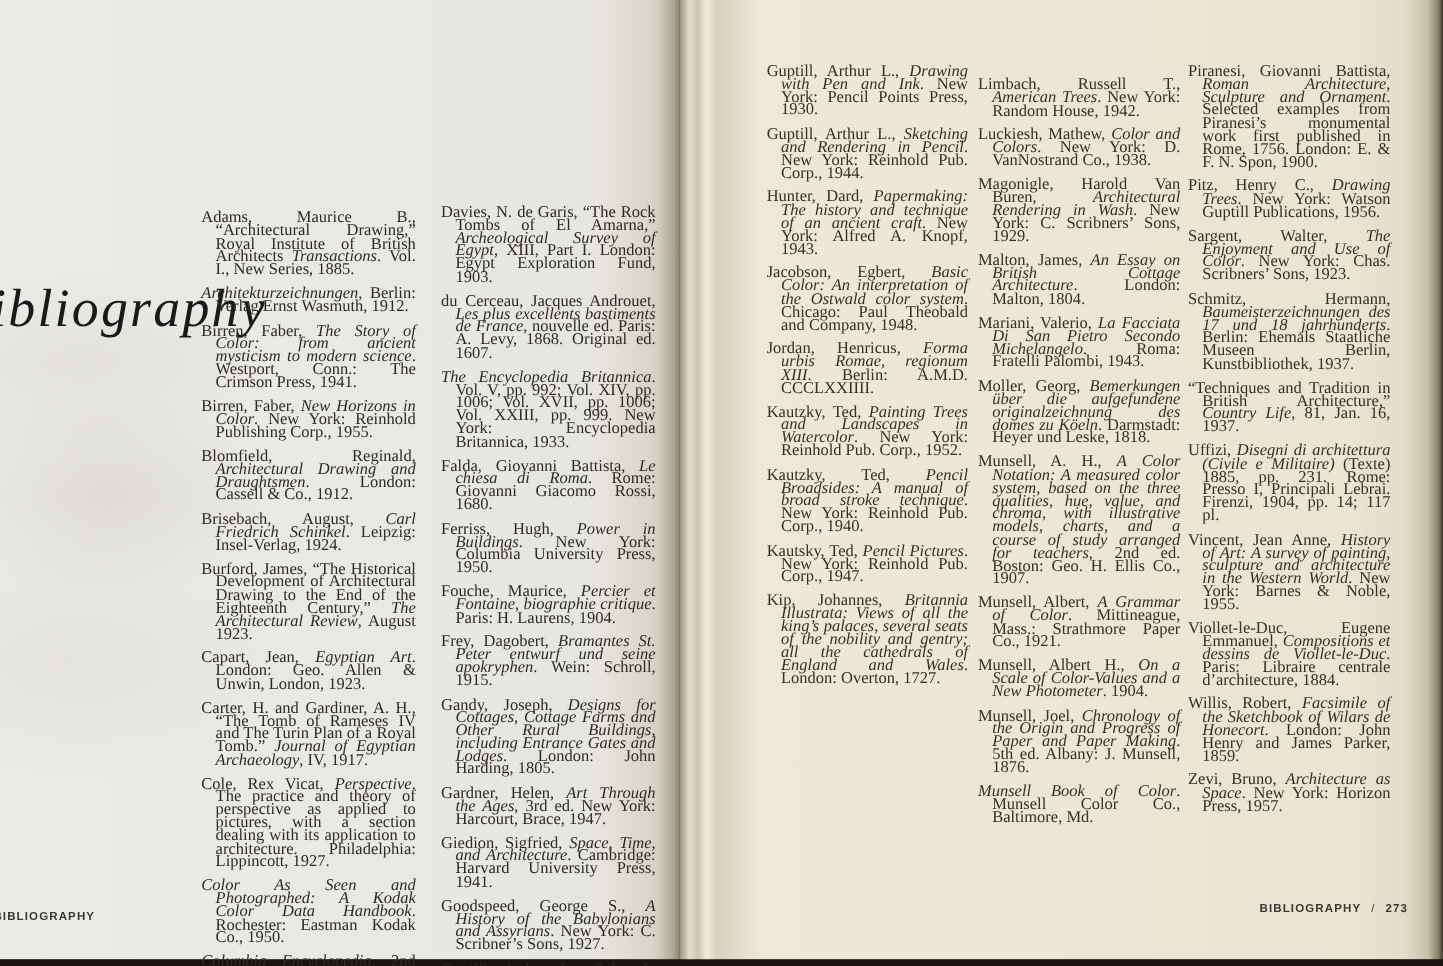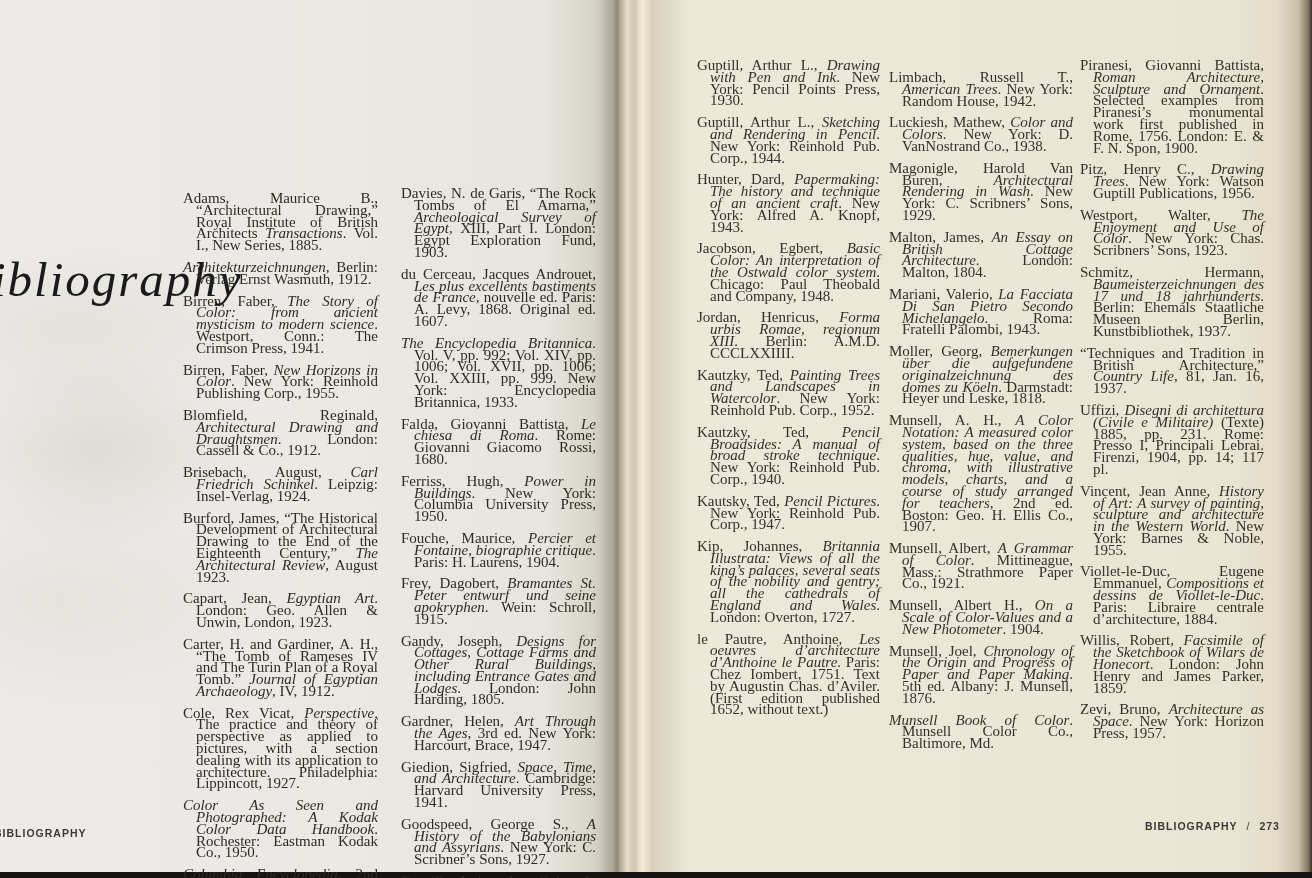--- a/index.html
+++ b/index.html
@@ -80,21 +80,21 @@
   <h1 class="page-title">Bibliography</h1>
   <div class="col col-l1">
       <p class="entry"><span>Adams, Maurice B., “Architectural Drawing,” Royal Institute of British Architects </span><span class="it">Transactions</span><span>. Vol. I., New Series, 1885.</span></p>
       <p class="entry"><span class="it">Architekturzeichnungen</span><span>, Berlin: Verlag Ernst Wasmuth, 1912.</span></p>
       <p class="entry"><span>Birren, Faber, </span><span class="it">The Story of Color: from ancient mysticism to modern science</span><span>. Westport, Conn.: The Crimson Press, 1941.</span></p>
       <p class="entry"><span>Birren, Faber, </span><span class="it">New Horizons in Color</span><span>. New York: Reinhold Publishing Corp., 1955.</span></p>
       <p class="entry"><span>Blomfield, Reginald, </span><span class="it">Architectural Drawing and Draughtsmen</span><span>. London: Cassell &amp; Co., 1912.</span></p>
       <p class="entry"><span>Brisebach, August, </span><span class="it">Carl Friedrich Schinkel</span><span>. Leipzig: Insel-Verlag, 1924.</span></p>
       <p class="entry"><span>Burford, James, “The Historical Development of Architectural Drawing to the End of the Eighteenth Century,” </span><span class="it">The Architectural Review</span><span>, August 1923.</span></p>
       <p class="entry"><span>Capart, Jean, </span><span class="it">Egyptian Art</span><span>. London: Geo. Allen &amp; Unwin, London, 1923.</span></p>
-      <p class="entry"><span>Carter, H. and Gardiner, A. H., “The Tomb of Rameses IV and The Turin Plan of a Royal Tomb.” </span><span class="it">Journal of Egyptian Archaeology</span><span>, IV, 1912.</span></p>
+      <p class="entry"><span>Carter, H. and Gardiner, A. H., “The Tomb of Rameses IV and The Turin Plan of a Royal Tomb.” </span><span class="it">Journal of Egyptian Archaeology</span><span>, IV, 1917.</span></p>
       <p class="entry"><span>Cole, Rex Vicat, </span><span class="it">Perspective</span><span>. The practice and theory of perspective as applied to pictures, with a section dealing with its application to architecture. Philadelphia: Lippincott, 1927.</span></p>
       <p class="entry"><span class="it">Color As Seen and Photographed: A Kodak Color Data Handbook</span><span>. Rochester: Eastman Kodak Co., 1950.</span></p>
       <p class="entry"><span class="it">Columbia Encyclopedia</span><span>, 2nd Edition. Ed. William Bridgewater and Elizabeth J. Sherwood. New York: Columbia University Press, 1950.</span></p>
     </div>
   <div class="col col-l2">
       <p class="entry"><span>Davies, N. de Garis, “The Rock Tombs of El Amarna,” </span><span class="it">Archeological Survey of Egypt</span><span>, XIII, Part I. London: Egypt Exploration Fund, 1903.</span></p>
       <p class="entry"><span>du Cerceau, Jacques Androuet, </span><span class="it">Les plus excellents bastiments de France</span><span>, nouvelle ed. Paris: A. Levy, 1868. Original ed. 1607.</span></p>
       <p class="entry"><span class="it">The Encyclopedia Britannica</span><span>. Vol. V, pp. 992; Vol. XIV, pp. 1006; Vol. XVII, pp. 1006; Vol. XXIII, pp. 999. New York: Encyclopedia Britannica, 1933.</span></p>
       <p class="entry"><span>Falda, Giovanni Battista, </span><span class="it">Le chiesa di Roma</span><span>. Rome: Giovanni Giacomo Rossi, 1680.</span></p>
       <p class="entry"><span>Ferriss, Hugh, </span><span class="it">Power in Buildings</span><span>. New York: Columbia University Press, 1950.</span></p>
@@ -113,39 +113,38 @@
   <div class="col col-r1">
       <p class="entry"><span>Guptill, Arthur L., </span><span class="it">Drawing with Pen and Ink</span><span>. New York: Pencil Points Press, 1930.</span></p>
       <p class="entry"><span>Guptill, Arthur L., </span><span class="it">Sketching and Rendering in Pencil</span><span>. New York: Reinhold Pub. Corp., 1944.</span></p>
       <p class="entry"><span>Hunter, Dard, </span><span class="it">Papermaking: The history and technique of an ancient craft</span><span>. New York: Alfred A. Knopf, 1943.</span></p>
       <p class="entry"><span>Jacobson, Egbert, </span><span class="it">Basic Color: An interpretation of the Ostwald color system</span><span>. Chicago: Paul Theobald and Company, 1948.</span></p>
       <p class="entry"><span>Jordan, Henricus, </span><span class="it">Forma urbis Romae, regionum XIII</span><span>. Berlin: A.M.D. CCCLXXIIII.</span></p>
       <p class="entry"><span>Kautzky, Ted, </span><span class="it">Painting Trees and Landscapes in Watercolor</span><span>. New York: Reinhold Pub. Corp., 1952.</span></p>
       <p class="entry"><span>Kautzky, Ted, </span><span class="it">Pencil Broadsides: A manual of broad stroke technique</span><span>. New York: Reinhold Pub. Corp., 1940.</span></p>
       <p class="entry"><span>Kautsky, Ted, </span><span class="it">Pencil Pictures</span><span>. New York: Reinhold Pub. Corp., 1947.</span></p>
       <p class="entry"><span>Kip, Johannes, </span><span class="it">Britannia Illustrata: Views of all the king’s palaces, several seats of the nobility and gentry; all the cathedrals of England and Wales</span><span>. London: Overton, 1727.</span></p>
-      <p class="entry"><span>le Pautre, Anthoine, </span><span class="it">Les oeuvres d’architecture d’Anthoine le Pautre</span><span>. Paris: Chez Iombert, 1751. Text by Augustin Chas. d’Aviler. (First edition published 1652, without text.)</span></p>
     </div>
   <div class="col col-r2">
       <p class="entry"><span>Limbach, Russell T., </span><span class="it">American Trees</span><span>. New York: Random House, 1942.</span></p>
       <p class="entry"><span>Luckiesh, Mathew, </span><span class="it">Color and Colors</span><span>. New York: D. VanNostrand Co., 1938.</span></p>
       <p class="entry"><span>Magonigle, Harold Van Buren, </span><span class="it">Architectural Rendering in Wash</span><span>. New York: C. Scribners’ Sons, 1929.</span></p>
       <p class="entry"><span>Malton, James, </span><span class="it">An Essay on British Cottage Architecture</span><span>. London: Malton, 1804.</span></p>
       <p class="entry"><span>Mariani, Valerio, </span><span class="it">La Facciata Di San Pietro Secondo Michelangelo</span><span>. Roma: Fratelli Palombi, 1943.</span></p>
       <p class="entry"><span>Moller, Georg, </span><span class="it">Bemerkungen über die aufgefundene originalzeichnung des domes zu Köeln</span><span>. Darmstadt: Heyer und Leske, 1818.</span></p>
       <p class="entry"><span>Munsell, A. H., </span><span class="it">A Color Notation: A measured color system, based on the three qualities, hue, value, and chroma, with illustrative models, charts, and a course of study arranged for teachers</span><span>, 2nd ed. Boston: Geo. H. Ellis Co., 1907.</span></p>
       <p class="entry"><span>Munsell, Albert, </span><span class="it">A Grammar of Color</span><span>. Mittineague, Mass.: Strathmore Paper Co., 1921.</span></p>
       <p class="entry"><span>Munsell, Albert H., </span><span class="it">On a Scale of Color-Values and a New Photometer</span><span>. 1904.</span></p>
       <p class="entry"><span>Munsell, Joel, </span><span class="it">Chronology of the Origin and Progress of Paper and Paper Making</span><span>. 5th ed. Albany: J. Munsell, 1876.</span></p>
       <p class="entry"><span class="it">Munsell Book of Color</span><span>. Munsell Color Co., Baltimore, Md.</span></p>
     </div>
   <div class="col col-r3">
       <p class="entry"><span>Piranesi, Giovanni Battista, </span><span class="it">Roman Architecture, Sculpture and Ornament</span><span>. Selected examples from Piranesi’s monumental work first published in Rome, 1756. London: E. &amp; F. N. Spon, 1900.</span></p>
       <p class="entry"><span>Pitz, Henry C., </span><span class="it">Drawing Trees</span><span>. New York: Watson Guptill Publications, 1956.</span></p>
-      <p class="entry"><span>Westport, Walter, </span><span class="it">The Enjoyment and Use of Color</span><span>. New York: Chas. Scribners’ Sons, 1923.</span></p>
+      <p class="entry"><span>Sargent, Walter, </span><span class="it">The Enjoyment and Use of Color</span><span>. New York: Chas. Scribners’ Sons, 1923.</span></p>
       <p class="entry"><span>Schmitz, Hermann, </span><span class="it">Baumeisterzeichnungen des 17 und 18 jahrhunderts</span><span>. Berlin: Ehemals Staatliche Museen Berlin, Kunstbibliothek, 1937.</span></p>
       <p class="entry"><span>“Techniques and Tradition in British Architecture,” </span><span class="it">Country Life</span><span>, 81, Jan. 16, 1937.</span></p>
       <p class="entry"><span>Uffizi, </span><span class="it">Disegni di architettura (Civile e Militaire)</span><span> (Texte) 1885, pp. 231. Rome: Presso I, Principali Lebrai. Firenzi, 1904, pp. 14; 117 pl.</span></p>
       <p class="entry"><span>Vincent, Jean Anne, </span><span class="it">History of Art: A survey of painting, sculpture and architecture in the Western World</span><span>. New York: Barnes &amp; Noble, 1955.</span></p>
       <p class="entry"><span>Viollet-le-Duc, Eugene Emmanuel, </span><span class="it">Compositions et dessins de Viollet-le-Duc</span><span>. Paris: Libraire centrale d’architecture, 1884.</span></p>
       <p class="entry"><span>Willis, Robert, </span><span class="it">Facsimile of the Sketchbook of Wilars de Honecort</span><span>. London: John Henry and James Parker, 1859.</span></p>
       <p class="entry"><span>Zevi, Bruno, </span><span class="it">Architecture as Space</span><span>. New York: Horizon Press, 1957.</span></p>
     </div>
   <div class="running-foot foot-right">
     <span>BIBLIOGRAPHY</span><span class="sep">/</span><span>273</span>

